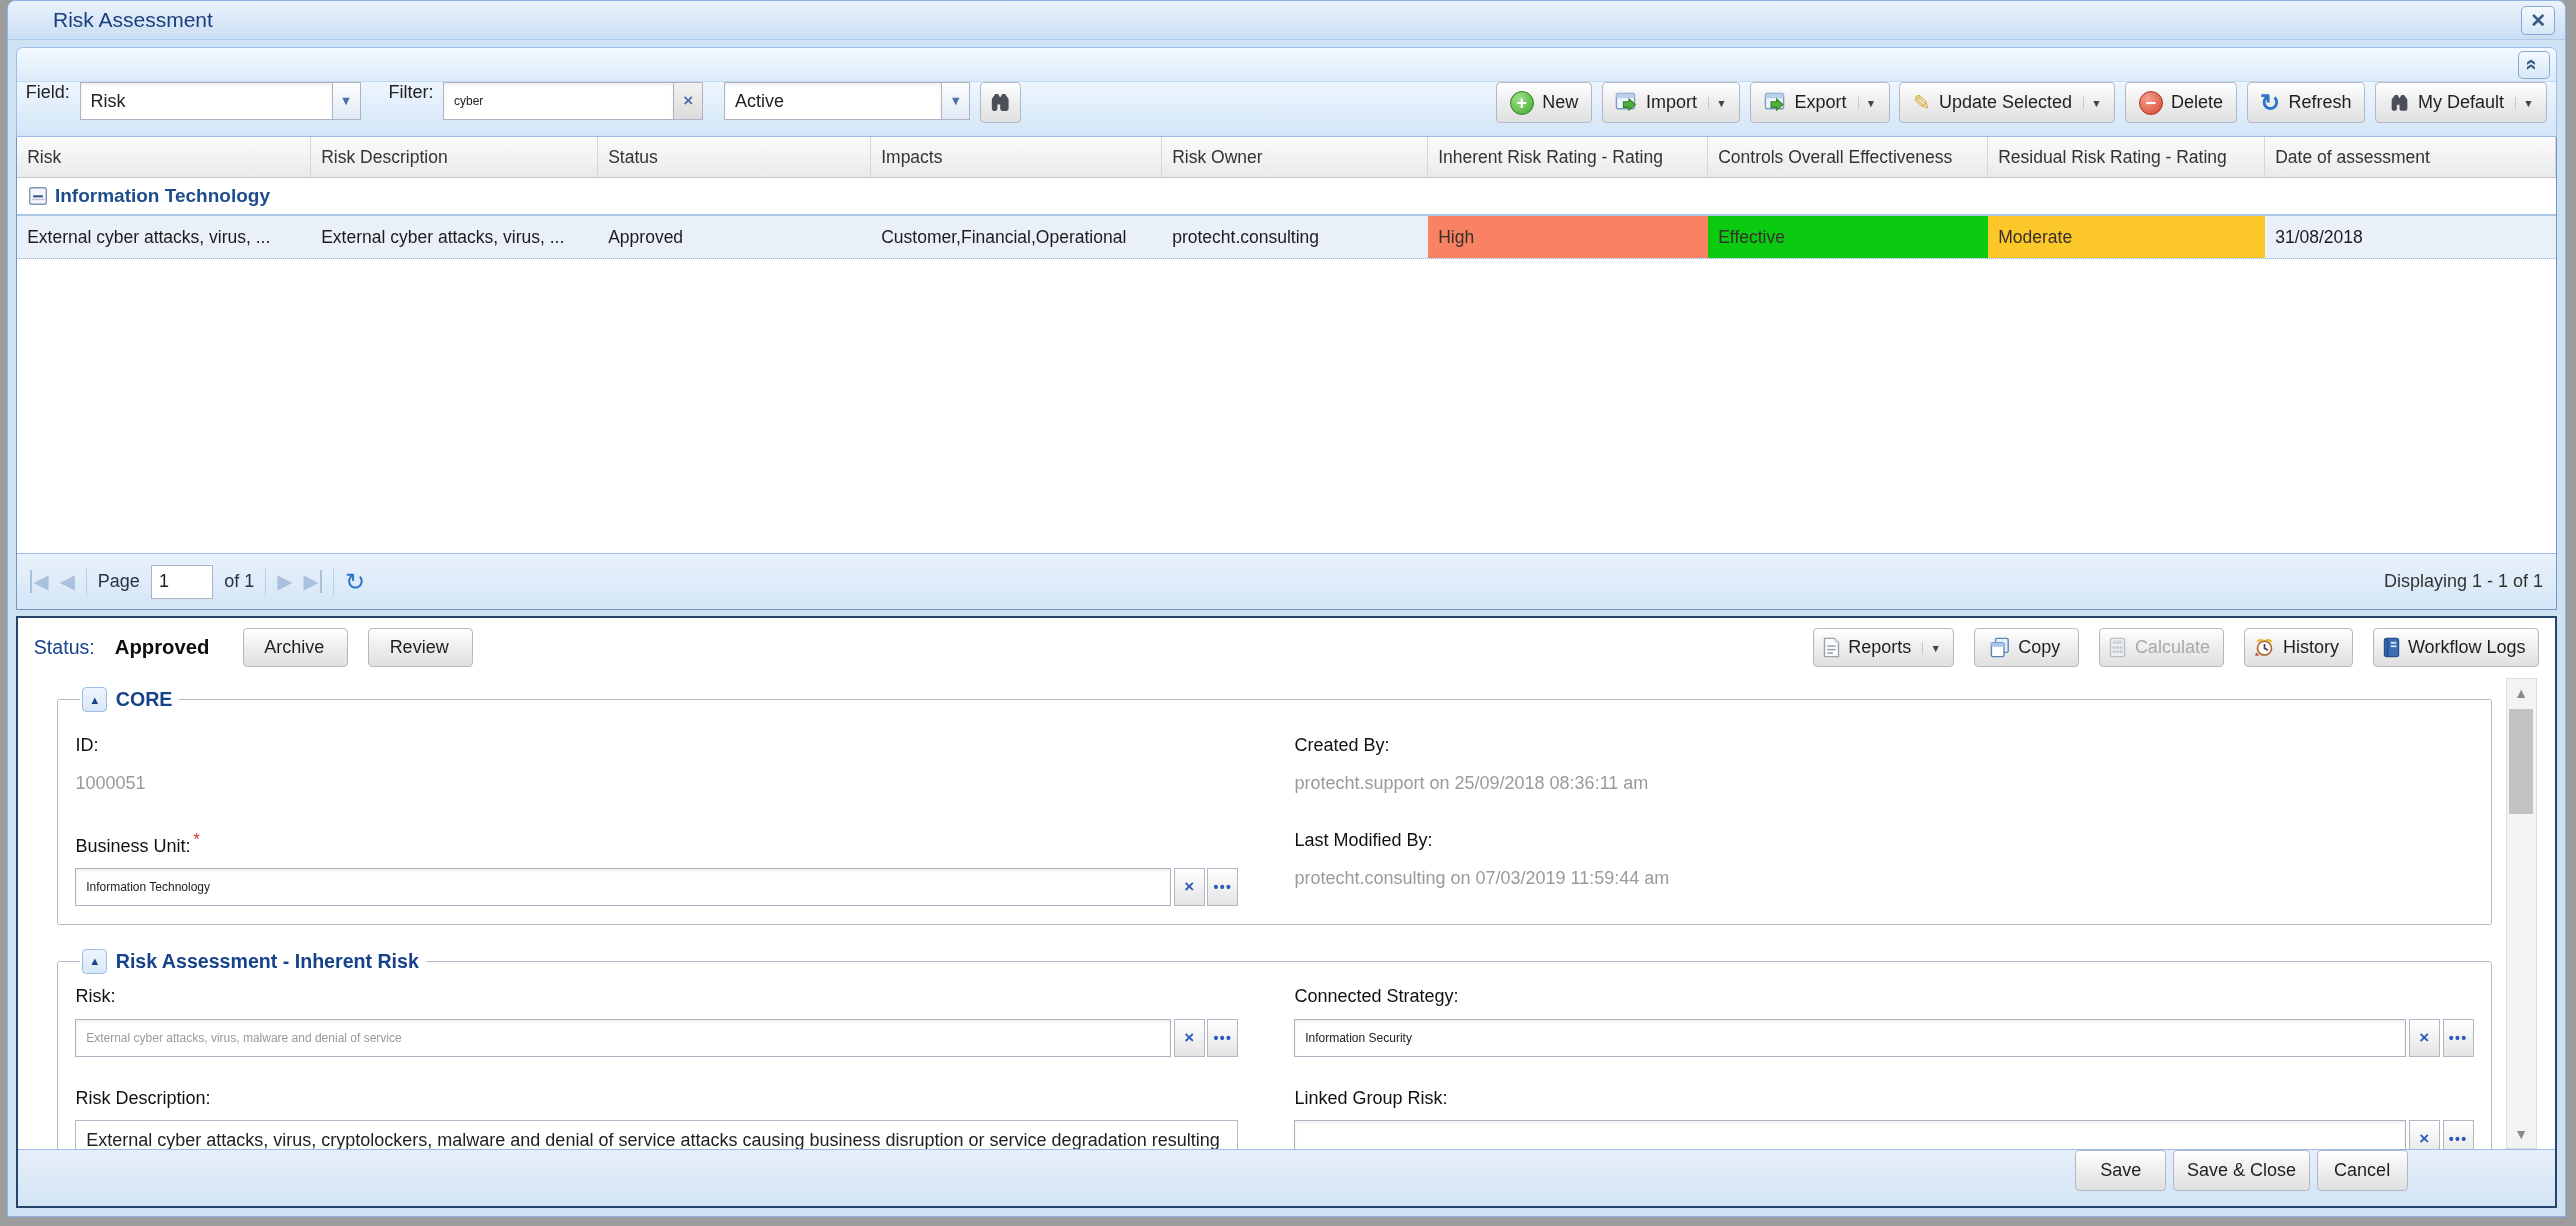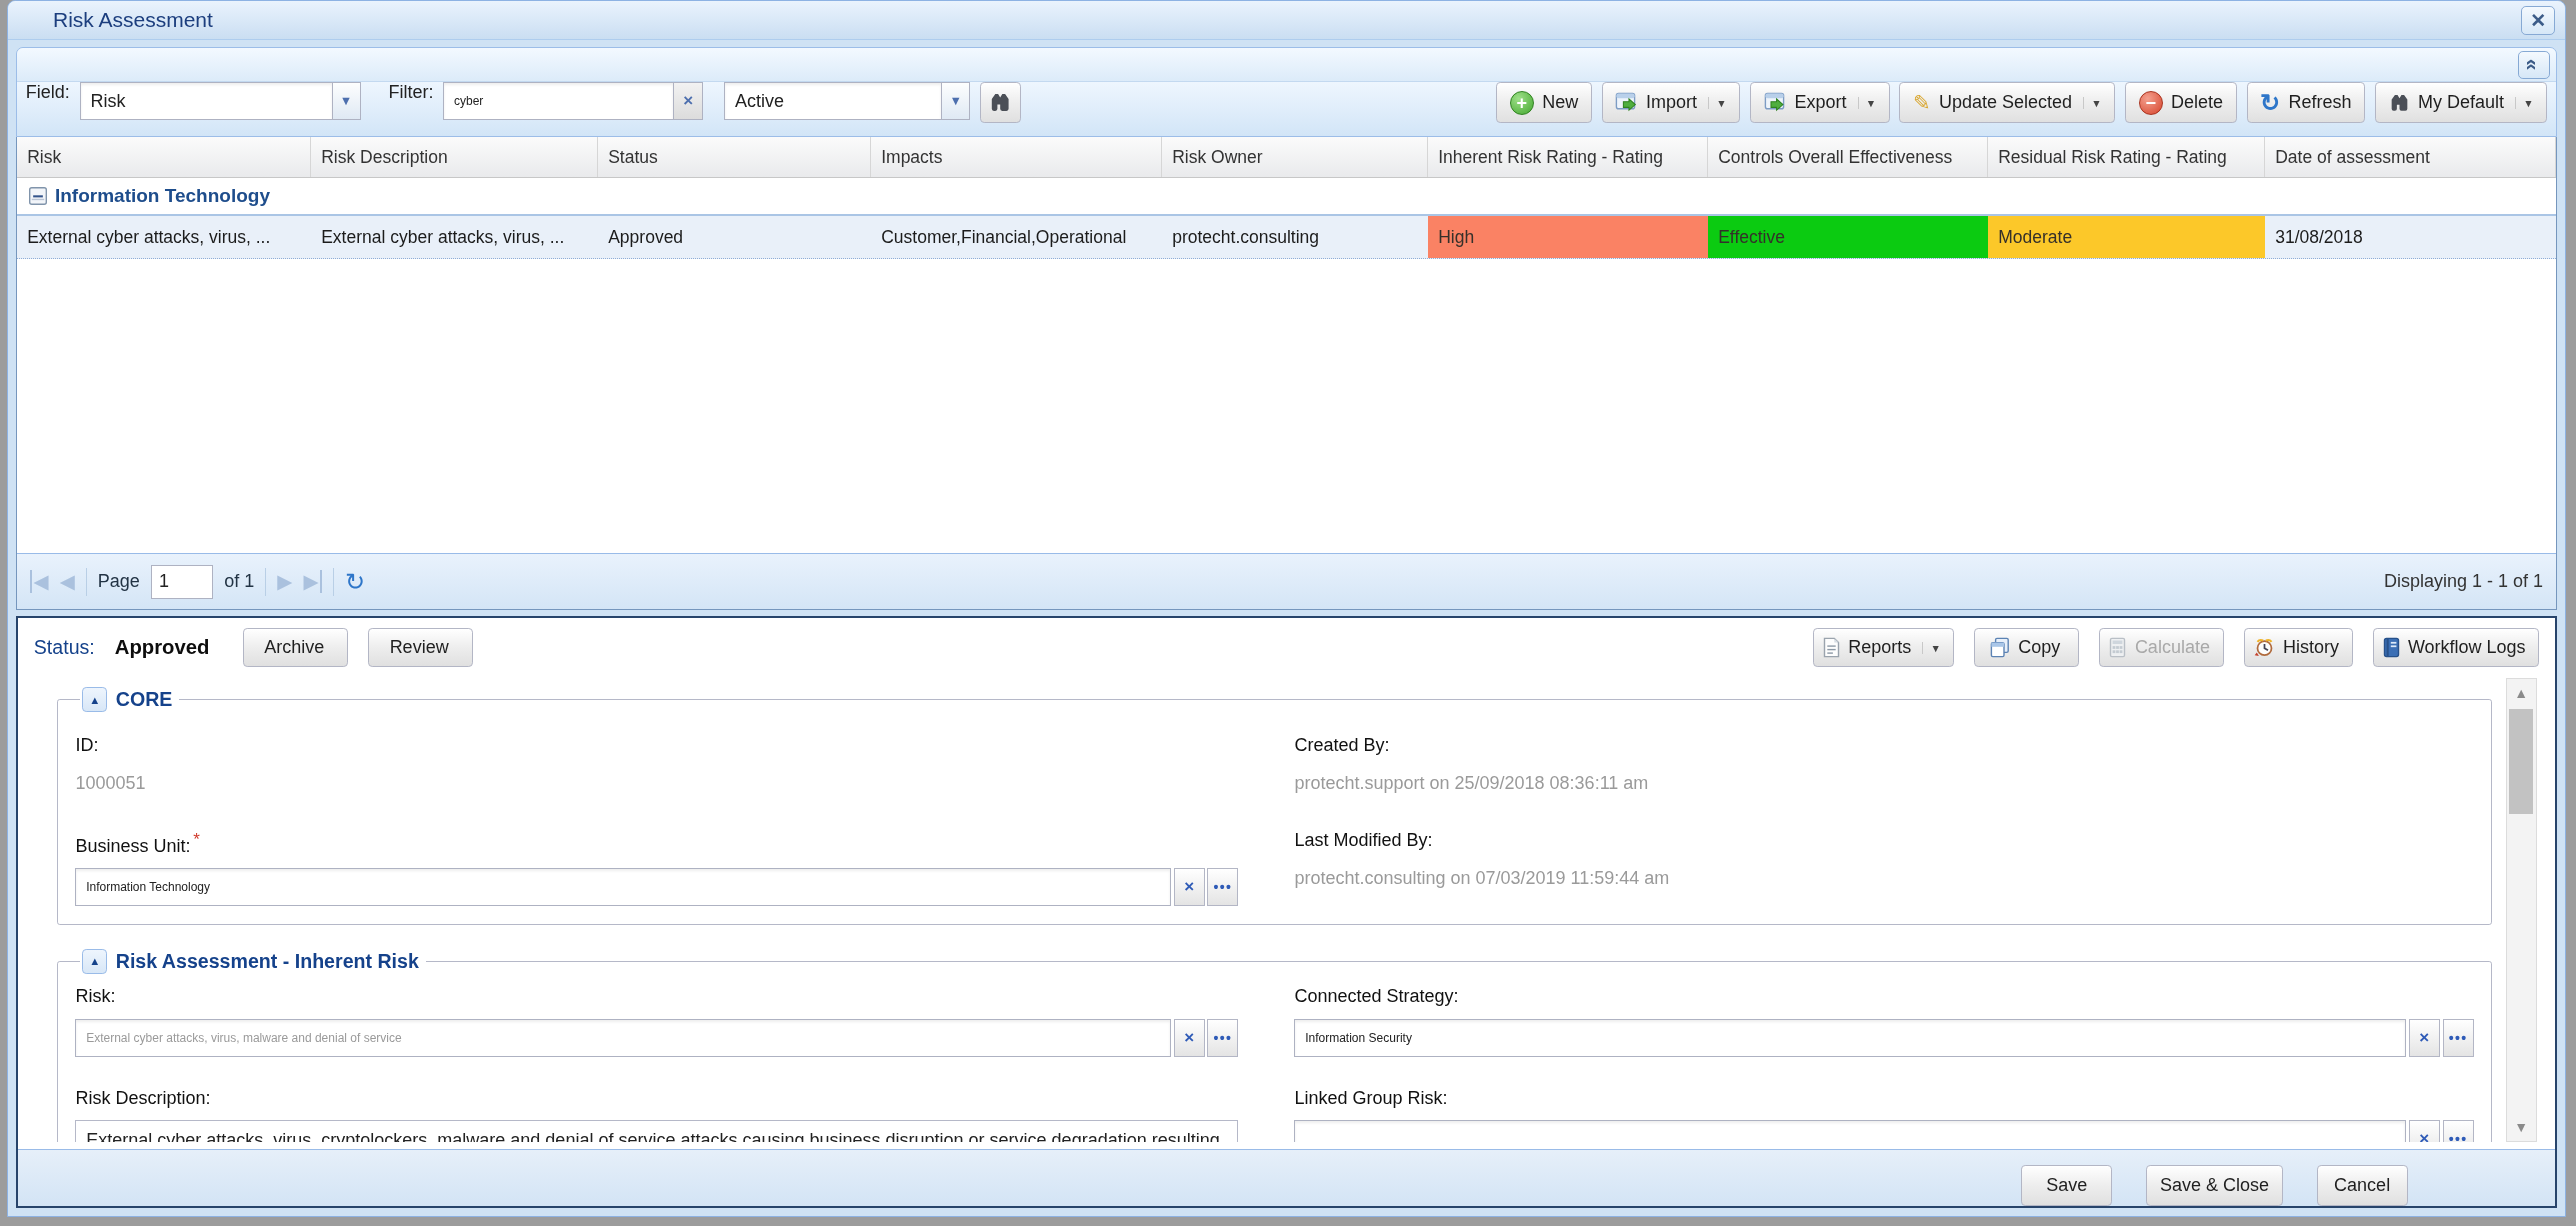--- a/index.html
+++ b/index.html
@@ -184,22 +184,22 @@
     background: #f3f3f3; border: 0.7px solid #dcdcdc;
     display: flex; flex-direction: column; align-items: center;
   }
   .sb-arrow { color: #8a8a8a; font-size: 14px; height: 28px; display: flex; align-items: center; cursor: pointer; }
   .sb-arrow.down { margin-top: auto; }
   .sb-thumb { width: 24px; height: 105px; background: #c2c2c2; margin-top: 2.8px; cursor: grab; }
 
   .footer-bar {
     flex: 0 0 57px; border-top: 0.7px solid #99bbe8;
     background: linear-gradient(#e6eff9, #d3e4f5);
-    display: flex; align-items: flex-end; justify-content: flex-end;
-    gap: 34px; padding-right: 147px; margin-top: 7px;
+    display: flex; align-items: flex-start; justify-content: flex-end;
+    gap: 7px; padding-right: 147px;
   }
   .footer-bar .btn { height: 41px; min-width: 91px; justify-content: center; }
 
   
   .svg-icon { display: inline-flex; }
 </style>
 </head>
 <body>
 
 <div class="dialog">

